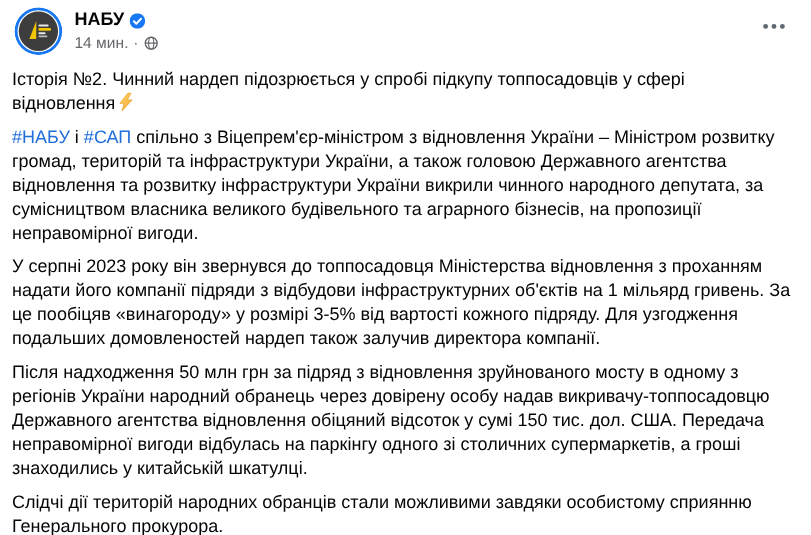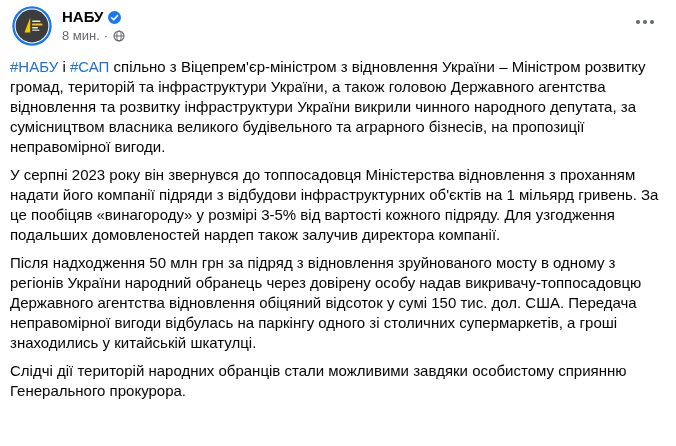--- a/index.html
+++ b/index.html
@@ -86,39 +86,50 @@
       <div class="name-row">
         <a class="author">НАБУ</a>
         <span class="verified">
           <svg viewBox="0 0 16 16" aria-hidden="true">
             <circle cx="8" cy="8" r="8" fill="#1877f2"></circle>
             <path d="M4.4 8.3 L6.9 10.8 L11.7 5.7" fill="none" stroke="#ffffff" stroke-width="2" stroke-linecap="round" stroke-linejoin="round"></path>
           </svg>
         </span>
       </div>
       <div class="meta-row">
-        <span class="timestamp">8 мин.</span>
+        <span class="timestamp">14 мин.</span>
         <span>·</span>
         <span class="globe">
           <svg viewBox="0 0 16 16" aria-hidden="true">
             <circle cx="8" cy="8" r="6.6" fill="none" stroke="#65676b" stroke-width="1.5"></circle>
             <ellipse cx="8" cy="8" rx="2.9" ry="6.6" fill="none" stroke="#65676b" stroke-width="1.3"></ellipse>
             <line x1="1.5" y1="8" x2="14.5" y2="8" stroke="#65676b" stroke-width="1.3"></line>
           </svg>
         </span>
       </div>
     </div>
 
     <div class="more" title="">
       <span class="dot"></span>
       <span class="dot"></span>
       <span class="dot"></span>
     </div>
   </div>
 
   <div class="body-text">
+      <div class="para"><span>Історія №2. Чинний нардеп підозрюється у спробі підкупу топпосадовців у сфері відновлення</span><span class="emoji">
+  <svg viewBox="0 0 16 16" aria-hidden="true">
+    <defs>
+      <linearGradient id="boltGrad" x1="0" y1="0" x2="1" y2="1">
+        <stop offset="0" stop-color="#ffd964"></stop>
+        <stop offset="1" stop-color="#f2a33c"></stop>
+      </linearGradient>
+    </defs>
+    <path d="M9.6 0.6 L2.9 9.1 H6.4 L4.7 15.4 L13.1 6.3 H9.2 L12.2 0.6 Z" fill="url(#boltGrad)" stroke="#e7a322" stroke-width="0.6" stroke-linejoin="round"></path>
+  </svg>
+</span></div>
       <div class="para"><a class="hashtag" href="#">#НАБУ</a><span> і </span><a class="hashtag" href="#">#САП</a><span> спільно з Віцепрем'єр-міністром з відновлення України – Міністром розвитку громад, територій та інфраструктури України, а також головою Державного агентства відновлення та розвитку інфраструктури України викрили чинного народного депутата, за сумісництвом власника великого будівельного та аграрного бізнесів, на пропозиції неправомірної вигоди.</span></div>
       <div class="para"><span>У серпні 2023 року він звернувся до топпосадовця Міністерства відновлення з проханням надати його компанії підряди з відбудови інфраструктурних об'єктів на 1 мільярд гривень. За це пообіцяв «винагороду» у розмірі 3-5% від вартості кожного підряду. Для узгодження подальших домовленостей нардеп також залучив директора компанії.</span></div>
       <div class="para"><span>Після надходження 50 млн грн за підряд з відновлення зруйнованого мосту в одному з регіонів України народний обранець через довірену особу надав викривачу-топпосадовцю Державного агентства відновлення обіцяний відсоток у сумі 150 тис. дол. США. Передача неправомірної вигоди відбулась на паркінгу одного зі столичних супермаркетів, а гроші знаходились у китайській шкатулці.</span></div>
       <div class="para"><span>Слідчі дії територій народних обранців стали можливими завдяки особистому сприянню Генерального прокурора.</span></div>
     </div>
 
 </div>
 
 </body></html>

